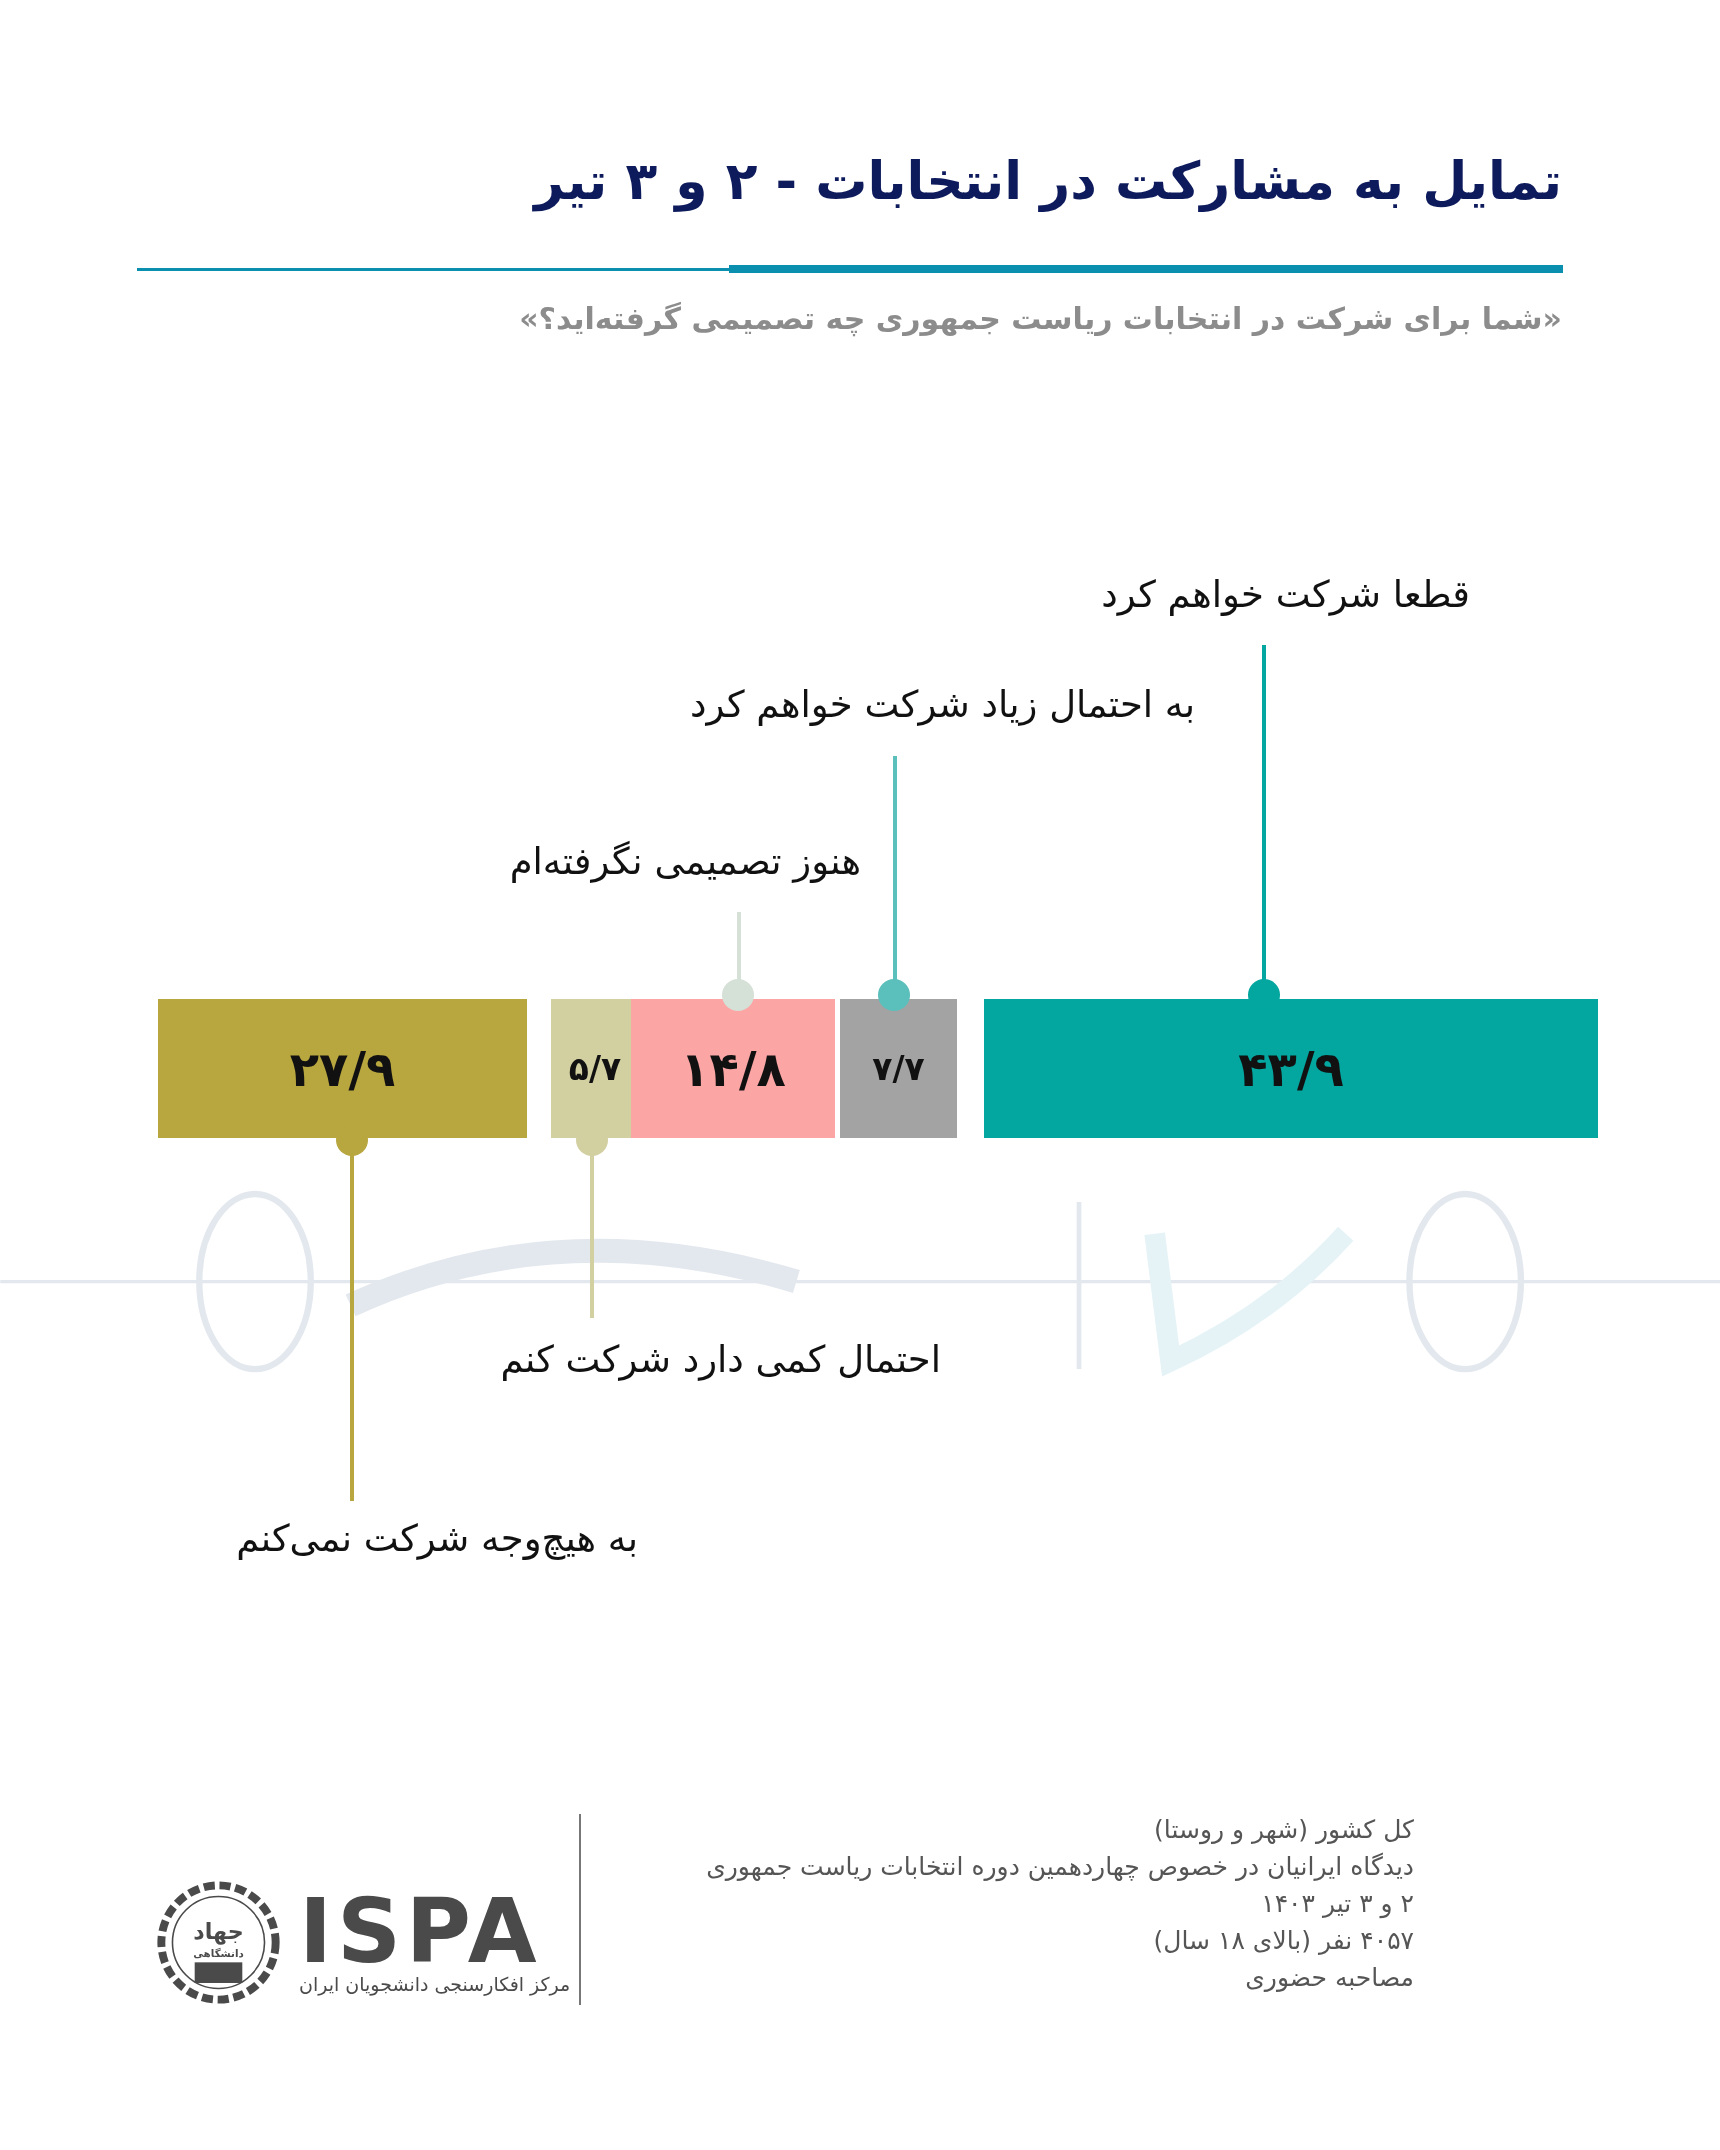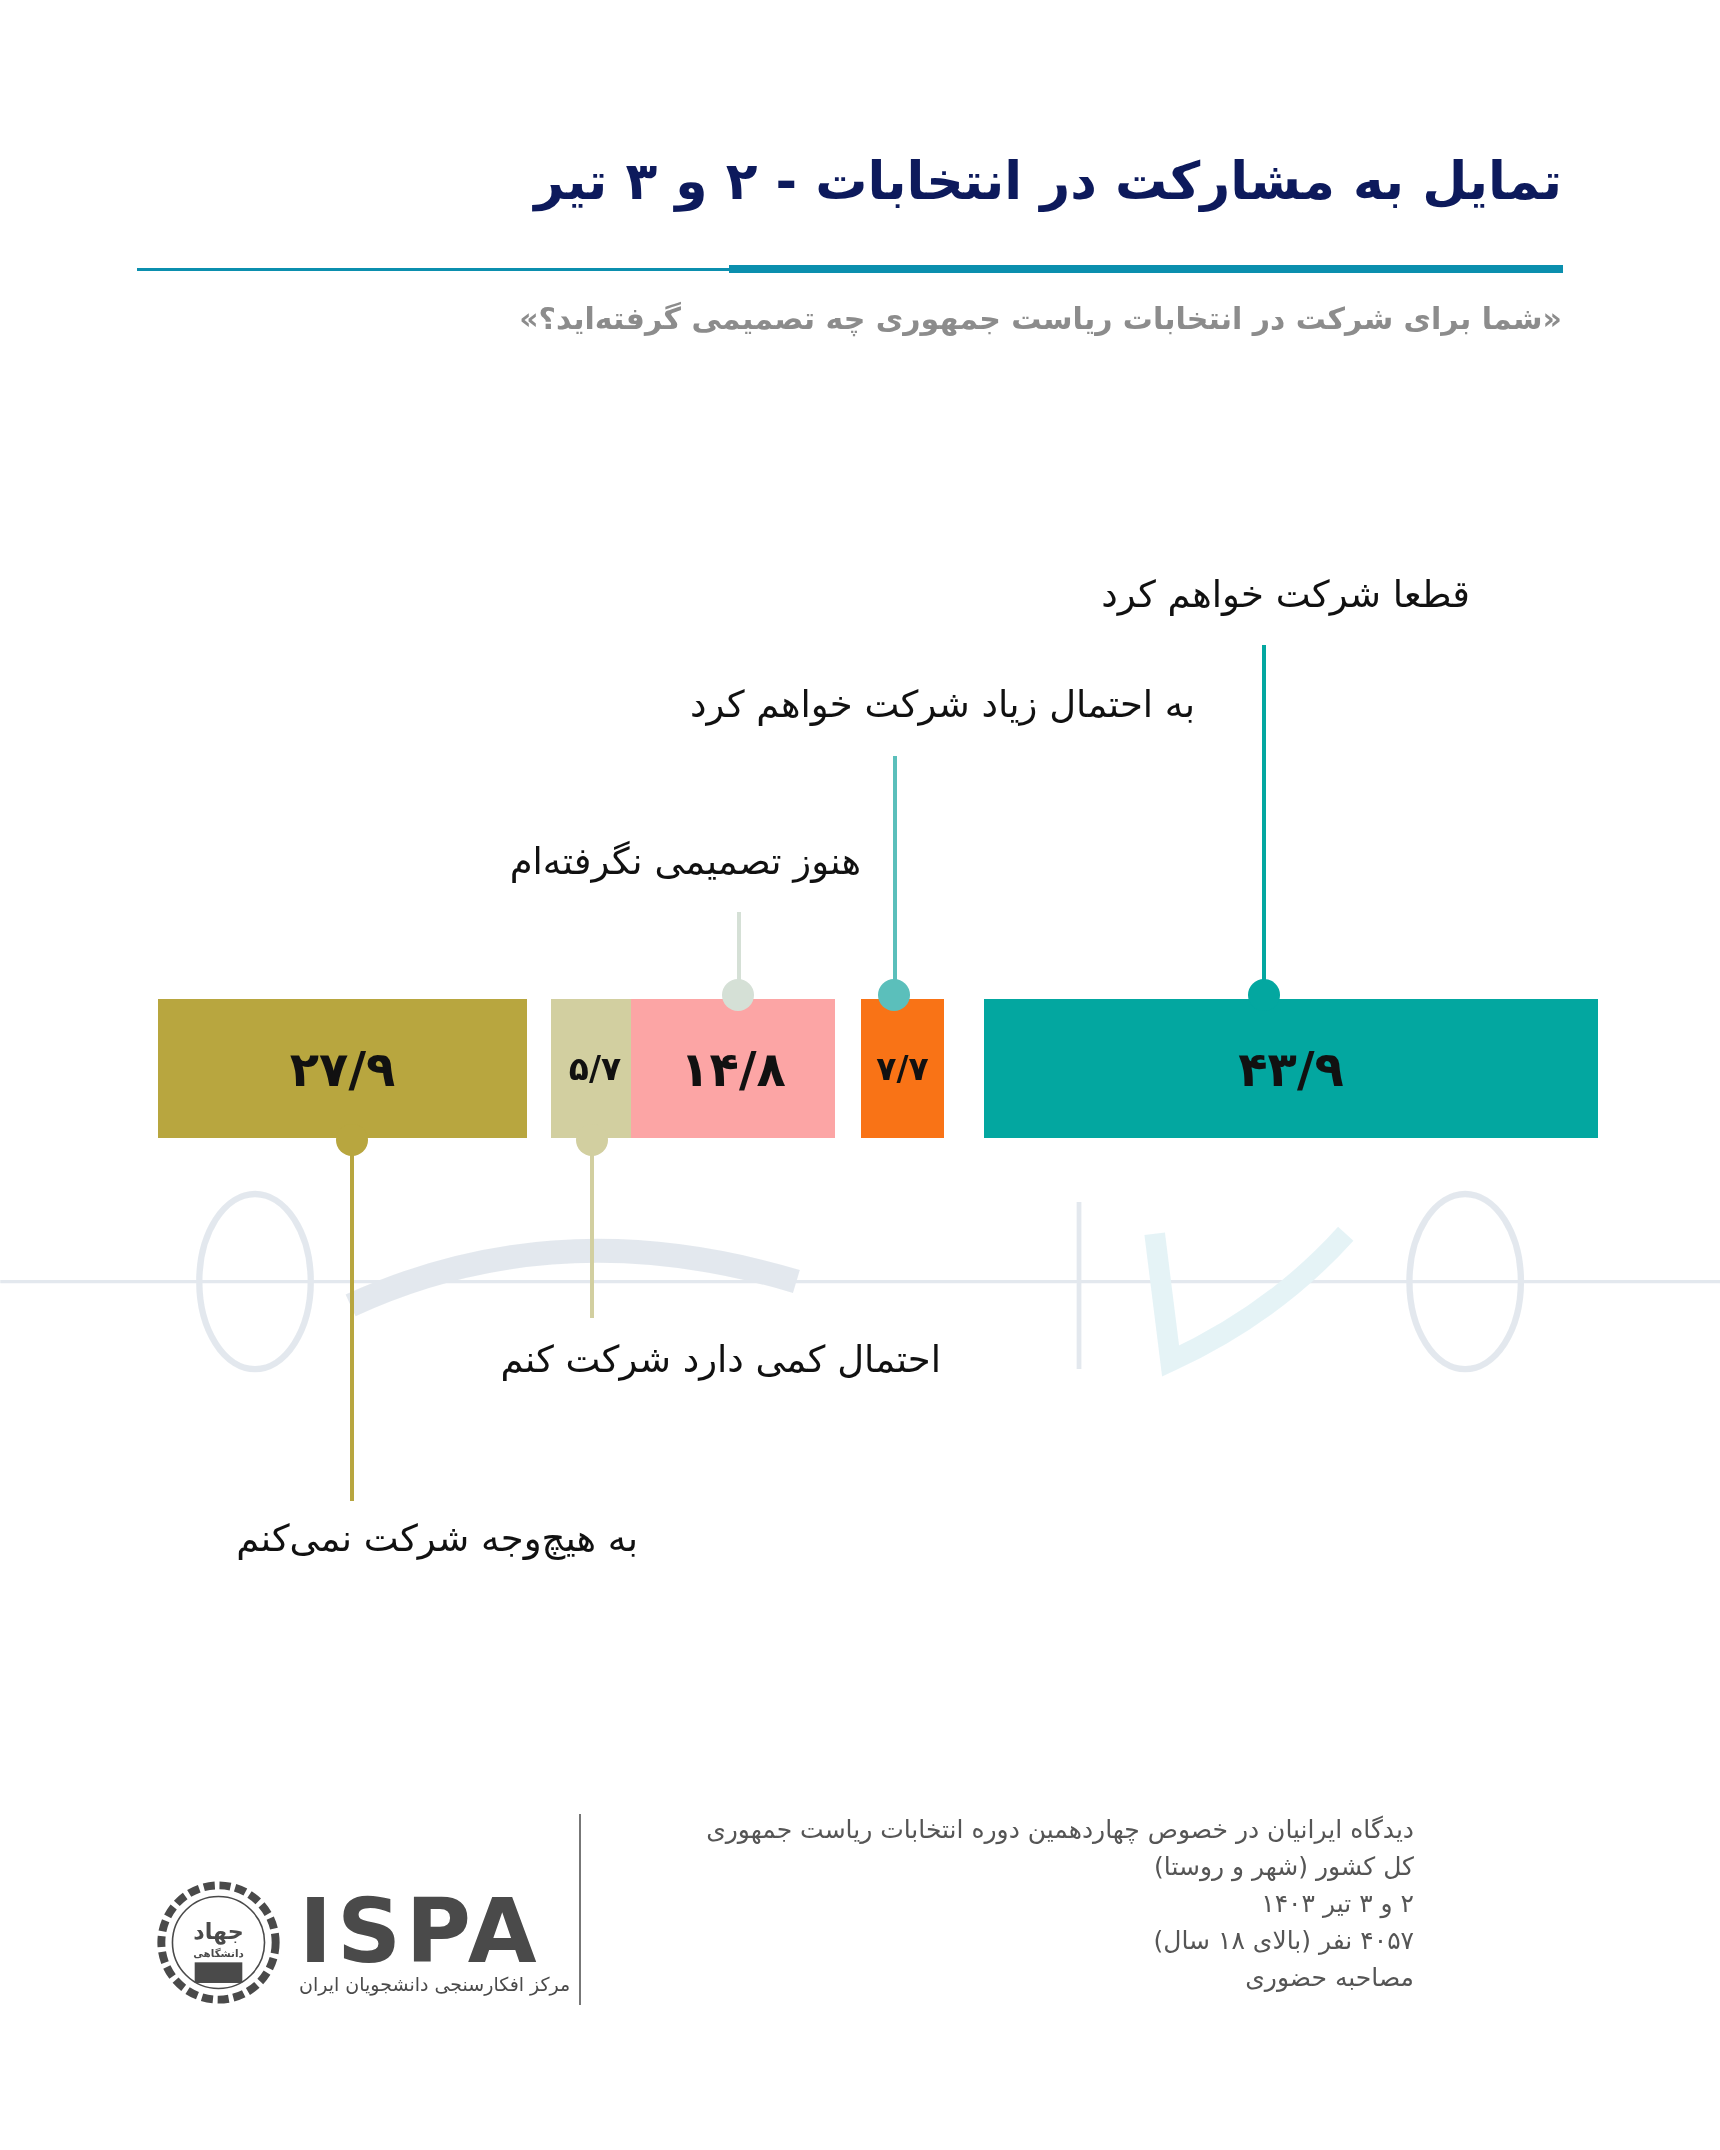--- a/index.html
+++ b/index.html
@@ -40,21 +40,21 @@
 
 <div class="abs seg" style="left:158px;width:369px;background:#b8a63f;">
   <span>۲۷/۹</span>
 </div>
 <div class="abs seg small" style="left:551px;width:88px;background:#d2cfa0;">
   <span>۵/۷</span>
 </div>
 <div class="abs seg" style="left:631px;width:204px;background:#fca5a5;">
   <span>۱۴/۸</span>
 </div>
-<div class="abs seg small" style="left:861px;width:83px;background:#f97316;">
+<div class="abs seg small" style="left:840px;width:117px;background:#a3a3a3;">
   <span>۷/۷</span>
 </div>
 <div class="abs seg" style="left:948px;width:614px;background:#03a7a0;margin-left:36px;">
   <span>۴۳/۹</span>
 </div>
 
 <div class="abs stem" style="left:1262px;top:645px;height:350px;background:#03a7a0;"></div>
 <div class="abs knob" style="left:1248px;top:979px;background:#03a7a0;"></div>
 <div class="abs stem" style="left:893px;top:756px;height:239px;background:#5bbfbb;"></div>
 <div class="abs knob" style="left:878px;top:979px;background:#5bbfbb;"></div>
@@ -67,22 +67,22 @@
 <div class="abs knob" style="left:576px;top:1124px;background:#d2cfa0;"></div>
 
 <div class="abs label" style="right:251px;top:573px;">قطعا شرکت خواهم کرد</div>
 <div class="abs label" style="right:526px;top:683px;">به احتمال زیاد شرکت خواهم کرد</div>
 <div class="abs label" style="right:860px;top:840px;">هنوز تصمیمی نگرفته‌ام</div>
 <div class="abs label" style="right:780px;top:1338px;">احتمال کمی دارد شرکت کنم</div>
 <div class="abs label" style="right:1083px;top:1517px;">به هیچ‌وجه شرکت نمی‌کنم</div>
 
 <div class="abs footer-divider"></div>
 <div class="abs footer-text">
+  <div>کل کشور (شهر و روستا)</div>
   <div>دیدگاه ایرانیان در خصوص چهاردهمین دوره انتخابات ریاست جمهوری</div>
-  <div>کل کشور (شهر و روستا)</div>
   <div>۲ و ۳ تیر ۱۴۰۳</div>
   <div>۴۰۵۷ نفر (بالای ۱۸ سال)</div>
   <div>مصاحبه حضوری</div>
 </div>
 
 <svg class="abs emblem" viewBox="0 0 160 160">
   <circle cx="80" cy="80" r="72" fill="none" stroke="#4a4a4a" stroke-width="10" stroke-dasharray="14 6"></circle>
   <circle cx="80" cy="80" r="58" fill="#fff" stroke="#4a4a4a" stroke-width="2"></circle>
   <rect x="50" y="105" width="60" height="26" fill="#4a4a4a"></rect>
   <text x="80" y="75" text-anchor="middle" font-family="DejaVu Sans, sans-serif" font-weight="bold" font-size="28" fill="#4a4a4a">جهاد</text>

